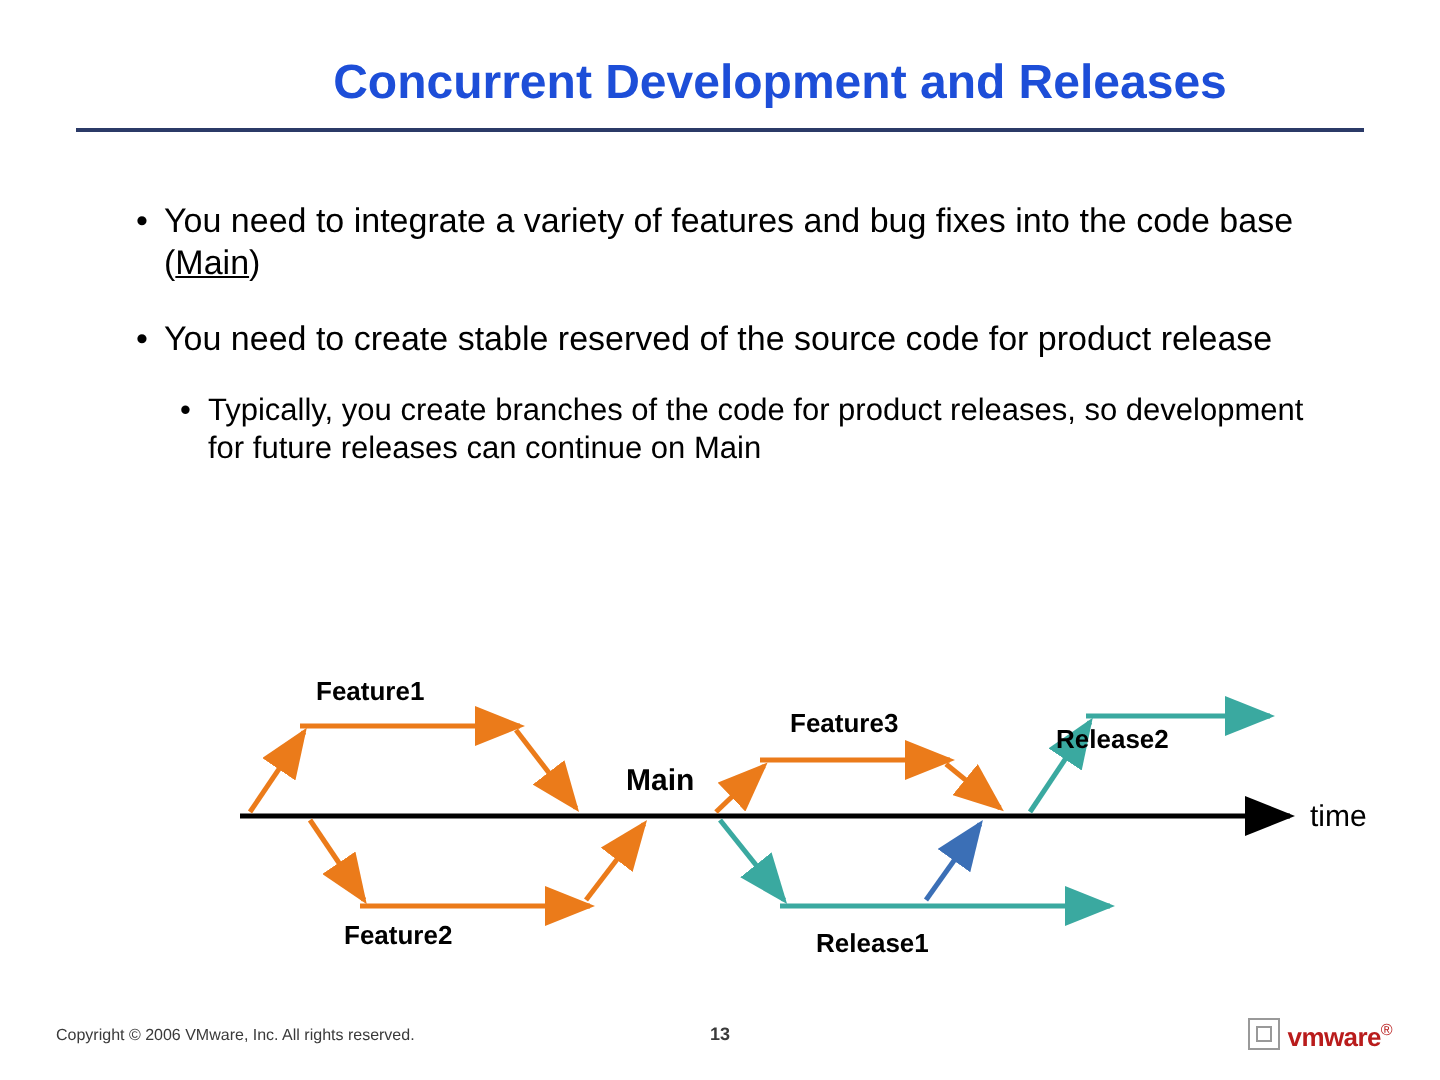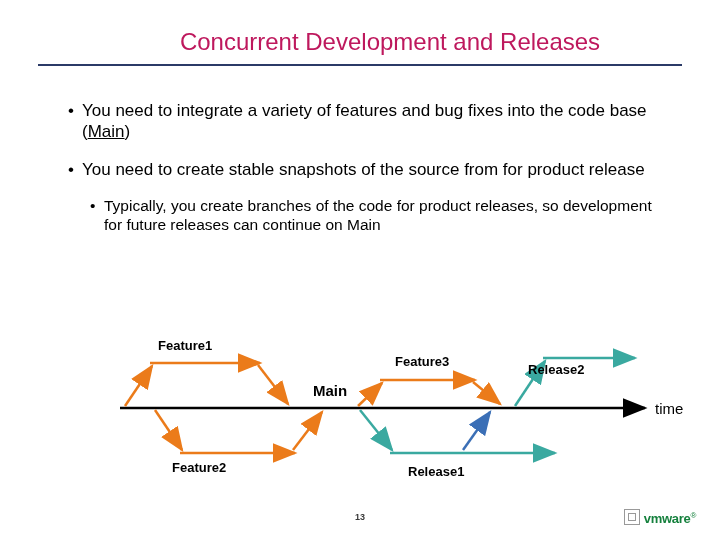--- a/index.html
+++ b/index.html
@@ -18,22 +18,22 @@
     height: 540px;
     position: relative;
   }
   .title {
     position: absolute;
     top: 28px;
     left: 0;
     width: 720px;
     text-align: center;
     font-size: 24px;
-    font-weight: normal;
-    color: #be185d;
+    font-weight: bold;
+    color: #1d4ed8;
     padding-left: 60px;
     box-sizing: border-box;
   }
   .rule {
     position: absolute;
     top: 64px;
     left: 38px;
     width: 644px;
     height: 0;
     border-top: 2px solid #2b3a67;
@@ -111,21 +111,21 @@
     text-align: center;
     font-size: 9px;
     color: #3a3a3a;
     font-weight: bold;
   }
   .footer-logo {
     position: absolute;
     bottom: 14px;
     right: 24px;
     font-size: 13px;
-    color: #15803d;
+    color: #b91c1c;
     letter-spacing: -0.3px;
   }
   .footer-logo .box {
     display: inline-block;
     width: 14px;
     height: 14px;
     border: 1px solid #999;
     vertical-align: -2px;
     margin-right: 4px;
     position: relative;
@@ -142,21 +142,21 @@
 
 <div class="slide">
 
   <div class="title">Concurrent Development and Releases</div>
   <div class="rule"></div>
 
   <div class="body">
     <div class="b1">
       <span>You need to integrate a variety of features and bug fixes into the code base (</span><span class="underline">Main</span><span>)</span>
     </div>
-    <div class="b1">You need to create stable snapshots of the source from for product release</div>
+    <div class="b1">You need to create stable reserved of the source code for product release</div>
     <div class="b2">Typically, you create branches of the code for product releases, so development for future releases can continue on Main</div>
   </div>
 
   <div class="diagram">
     <svg width="640" height="170">
       <defs>
         <marker id="ah-black" markerWidth="10" markerHeight="8" refX="9" refY="4" orient="auto">
           <path d="M0,0 L10,4 L0,8 Z" fill="#000"></path>
         </marker>
         <marker id="ah-orange" markerWidth="10" markerHeight="8" refX="9" refY="4" orient="auto">
@@ -194,17 +194,18 @@
 
     <div class="dlabel" style="left:98px; top:20px;">Feature1</div>
     <div class="dlabel" style="left:112px; top:142px;">Feature2</div>
     <div class="dlabel" style="left:335px; top:36px;">Feature3</div>
     <div class="dlabel" style="left:348px; top:146px;">Release1</div>
     <div class="dlabel" style="left:468px; top:8px;margin-top:36px;">Release2</div>
     <div class="dlabel main-label" style="left:253px; top:64px;">Main</div>
     <div class="dlabel time-label" style="left:595px; top:82px;">time</div>
   </div>
 
+  <div class="footer-copy">Copyright © 2006 VMware, Inc. All rights reserved.</div>
   <div class="footer-num">13</div>
   <div class="footer-logo">
     <span class="box"></span><span style="font-weight:bold">vmware</span><span style="font-size:8px; vertical-align:super;">®</span>
   </div>
 </div>
 
 </body></html>

